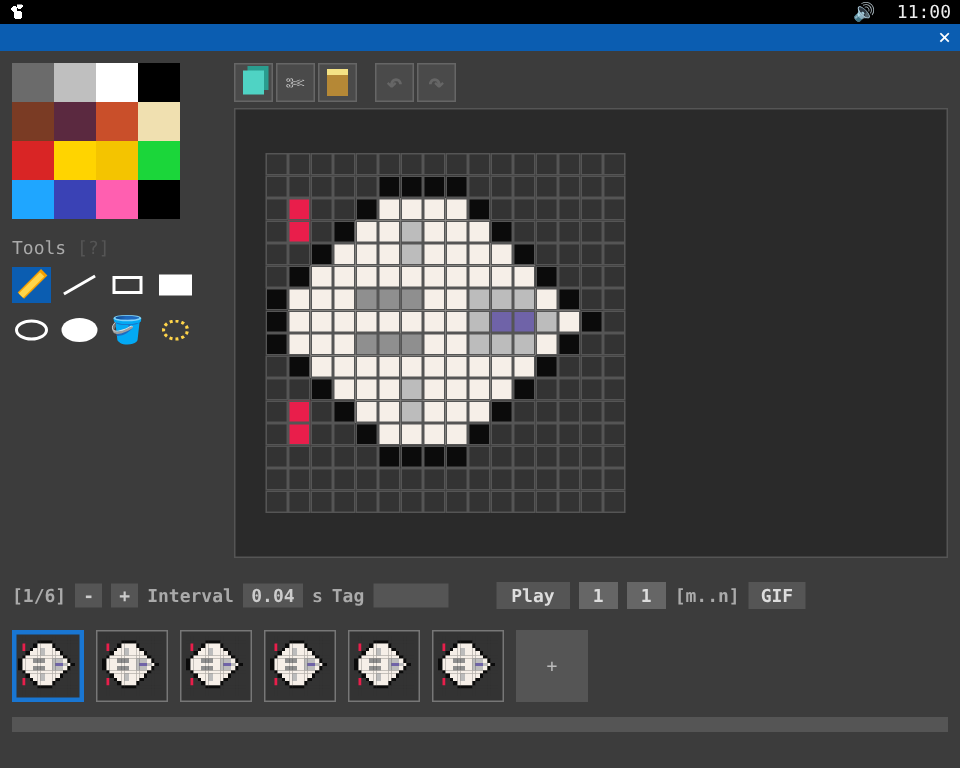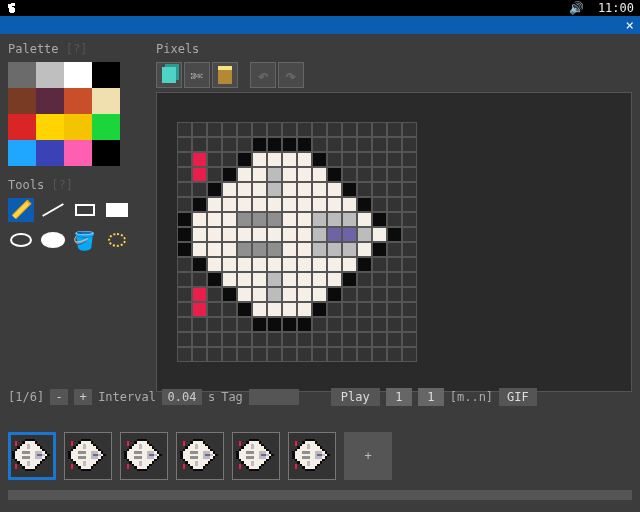--- a/index.html
+++ b/index.html
@@ -119,21 +119,21 @@
     display: grid;
     grid-template-columns: repeat(16, 15px);
     grid-auto-rows: 15px;
   }
   .px { border: 1px solid #555; }
   .timeline {
     padding: 4px 8px 8px 8px;
   }
   .tl-row1 {
     display: flex; align-items: center; gap: 6px;
-    color: #aaa; margin-bottom: 22px;
+    color: #aaa; margin-bottom: 10px; font-weight: bold;
   }
   .small-btn {
     width: 18px; height: 16px; background: #555; color: #ccc;
     text-align: center; line-height: 16px; font-size: 12px;
   }
   .play-btn {
     padding: 0 10px; height: 18px; line-height: 18px; background: #555; color: #ddd;
   }
   .num-field {
     width: 26px; height: 18px; background: #666; color: #ddd;
@@ -178,24 +178,20 @@
   <span class="vol"></span>
   <span>11:00</span>
 </div>
 
 <div class="titlebar">
   <span class="x">×</span>
 </div>
 
 <div class="workspace">
   <div class="left">
-    <div class="section-title">
-      <span>Palette</span>
-      <span class="hint">[?]</span>
-    </div>
     <div class="palette" id="palette">
         <div class="sw" style="background: rgb(107, 107, 107);"></div>
         <div class="sw" style="background: rgb(191, 191, 191);"></div>
         <div class="sw" style="background: rgb(255, 255, 255);"></div>
         <div class="sw" style="background: rgb(0, 0, 0);"></div>
         <div class="sw" style="background: rgb(122, 59, 36);"></div>
         <div class="sw" style="background: rgb(91, 41, 64);"></div>
         <div class="sw" style="background: rgb(201, 79, 42);"></div>
         <div class="sw" style="background: rgb(240, 224, 176);"></div>
         <div class="sw" style="background: rgb(217, 37, 37);"></div>
@@ -236,23 +232,20 @@
       <div class="tool">
           <span class="bucket">🪣</span>
         </div>
       <div class="tool">
           <div class="lasso"></div>
         </div>
     </div>
   </div>
 
   <div class="right">
-    <div class="section-title">
-      <span>Pixels</span>
-    </div>
     <div class="pixels-head">
       <div class="ibtn">
           <div class="copy-glyph"></div>
         </div>
       <div class="ibtn">
           <span class="cut-glyph">✂</span>
         </div>
       <div class="ibtn">
           <div class="paste-glyph"></div>
         </div>

